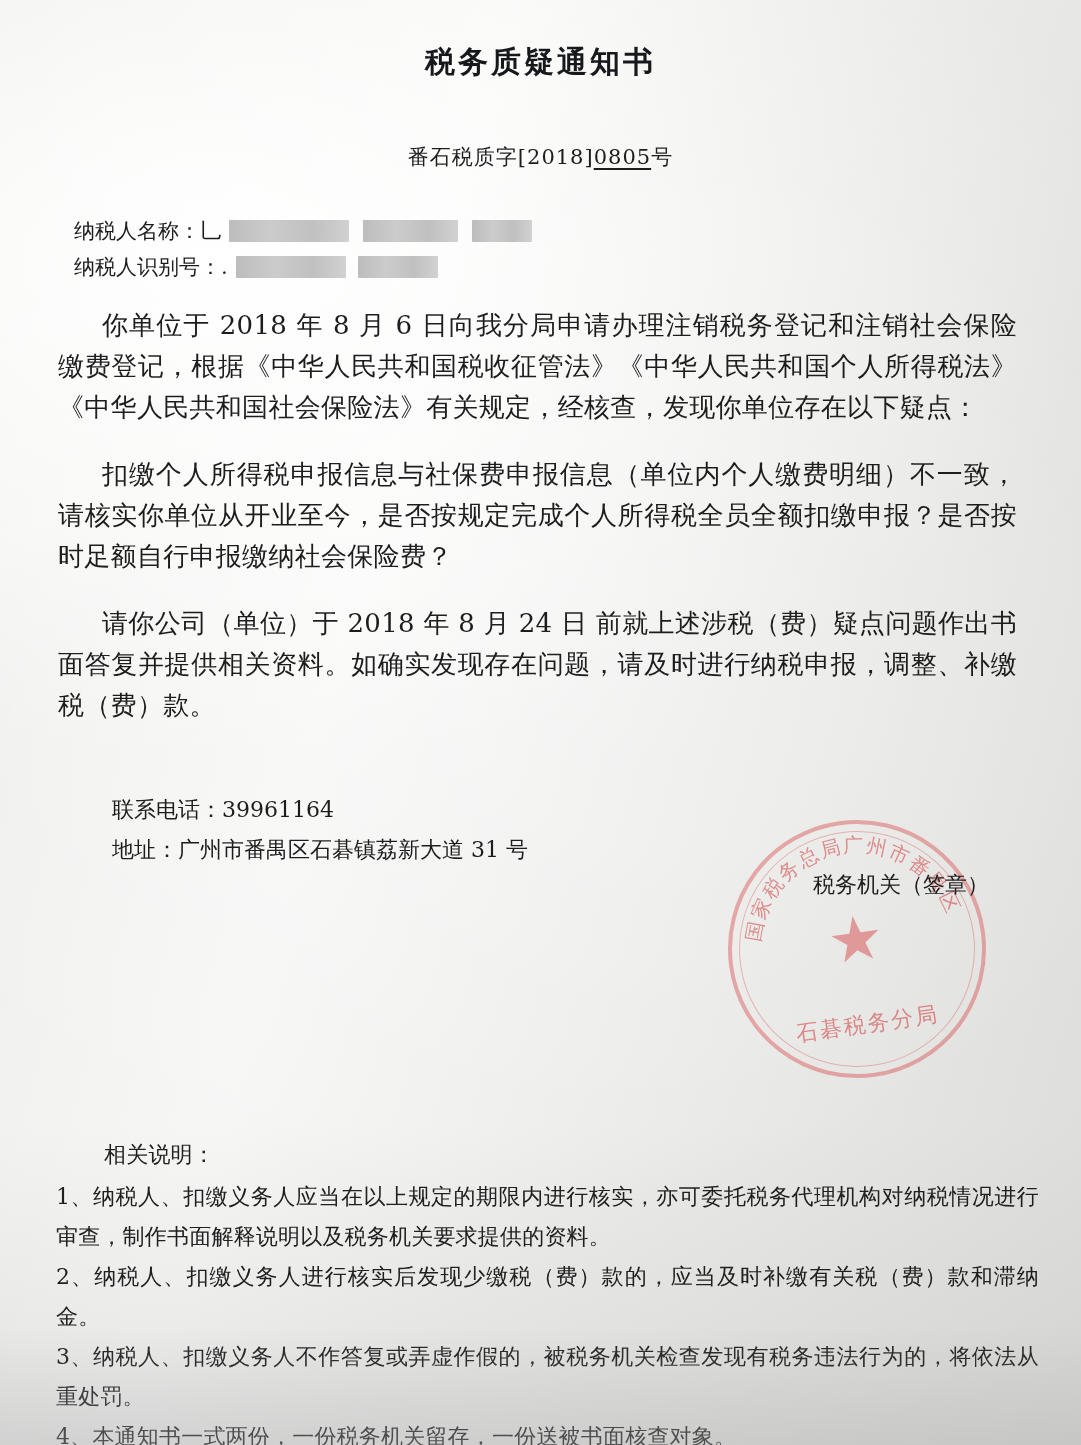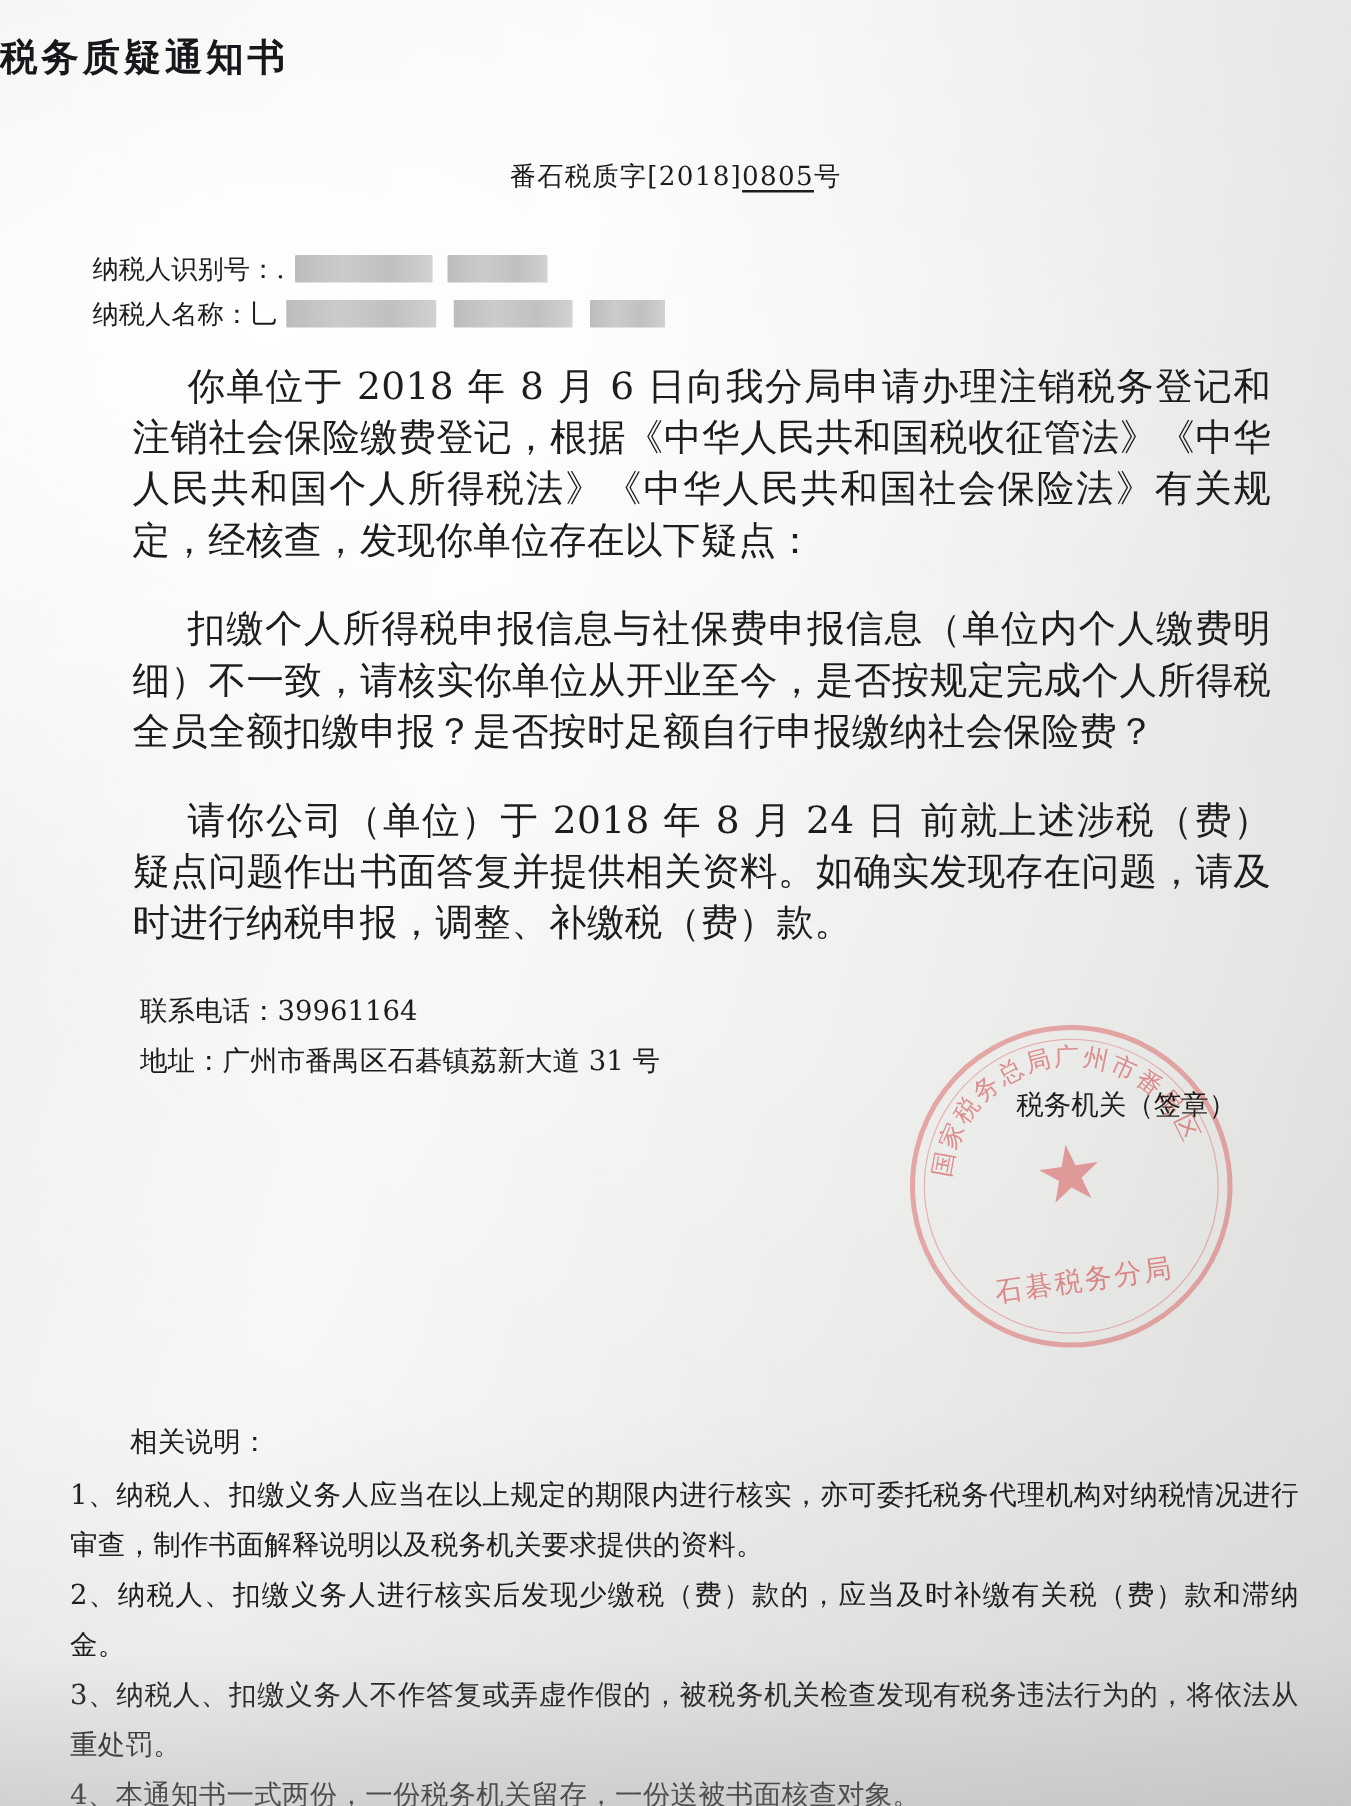--- a/index.html
+++ b/index.html
@@ -36,25 +36,25 @@
       radial-gradient(ellipse 1100px 900px at 45% 45%, rgba(255,255,255,0.35) 0%, rgba(255,255,255,0) 65%),
       linear-gradient(0deg, rgba(190,190,190,0.30) 0%, rgba(255,255,255,0) 22%);
     pointer-events: none;
   }
   .doc {
     position: relative;
     z-index: 3;
     color: #1d1d1d;
   }
   .title {
-    text-align: left;
+    text-align: center;
     font-size: 30px;
     letter-spacing: 3px;
     font-weight: 700;
-    padding-top: 26px;
+    padding-top: 42px;
     color: #16181c;
   }
   .docnum {
     text-align: center;
     font-size: 21px;
     margin-top: 60px;
     letter-spacing: 1px;
   }
   .u {
     text-decoration: underline;
@@ -77,28 +77,27 @@
     background: linear-gradient(90deg,#b9b9b9 0%, #c9c9c9 35%, #bdbdbd 70%, #cfcfcf 100%);
     border-radius: 1px;
     opacity: .95;
   }
   .redact.r1 { width: 120px; }
   .redact.r2 { width: 95px; margin-left: 14px; }
   .redact.r3 { width: 60px; margin-left: 14px; }
   .redact.r4 { width: 110px; }
   .redact.r5 { width: 80px; margin-left: 12px; }
   .body-p {
-    font-size: 30px;
+    font-size: 26px;
     line-height: 41px;
     margin-top: 20px;
     padding: 0 64px 0 58px;
     text-indent: 44px;
     text-align: justify;
     letter-spacing: 0.3px;
-    margin-left: 48px;
   }
   .contact {
     position: absolute;
     left: 112px;
     top: 790px;
     font-size: 22px;
     line-height: 40px;
   }
   .sign-area {
     position: absolute;
@@ -185,31 +184,31 @@
   <div class="doc">
 
     <div class="title">税务质疑通知书</div>
 
     <div class="docnum">
       <span>番石税质字</span><span>[2018]</span><span class="u">0805</span><span>号</span>
     </div>
 
     <div class="field-block">
       <div class="field-row">
-        <span>纳税人识别号：</span>
-        <span>.</span>
-        <span class="redact r4"></span>
-        <span class="redact r5"></span>
-      </div>
-      <div class="field-row">
         <span>纳税人名称：</span>
         <span>乚</span>
         <span class="redact r1"></span>
         <span class="redact r2"></span>
         <span class="redact r3"></span>
+      </div>
+      <div class="field-row">
+        <span>纳税人识别号：</span>
+        <span>.</span>
+        <span class="redact r4"></span>
+        <span class="redact r5"></span>
       </div>
     </div>
 
     <p class="body-p">你单位于 2018 年 8 月 6 日向我分局申请办理注销税务登记和注销社会保险缴费登记，根据《中华人民共和国税收征管法》《中华人民共和国个人所得税法》《中华人民共和国社会保险法》有关规定，经核查，发现你单位存在以下疑点：</p>
     <p class="body-p">扣缴个人所得税申报信息与社保费申报信息（单位内个人缴费明细）不一致，请核实你单位从开业至今，是否按规定完成个人所得税全员全额扣缴申报？是否按时足额自行申报缴纳社会保险费？</p>
     <p class="body-p">请你公司（单位）于 2018 年 8 月 24 日 前就上述涉税（费）疑点问题作出书面答复并提供相关资料。如确实发现存在问题，请及时进行纳税申报，调整、补缴税（费）款。</p>
 
     <div class="contact">
       <div>
         <span>联系电话：</span><span>39961164</span>

